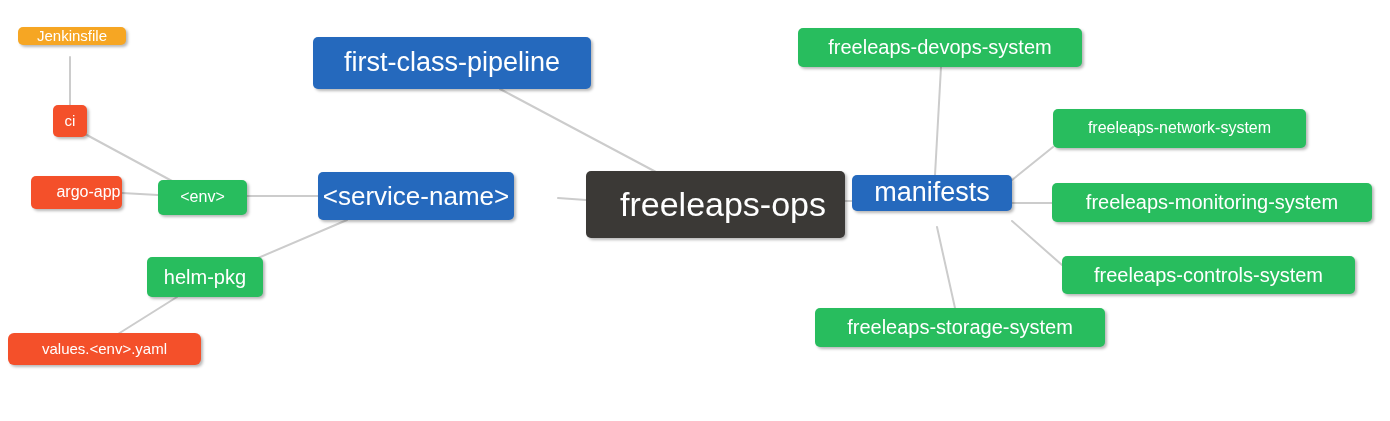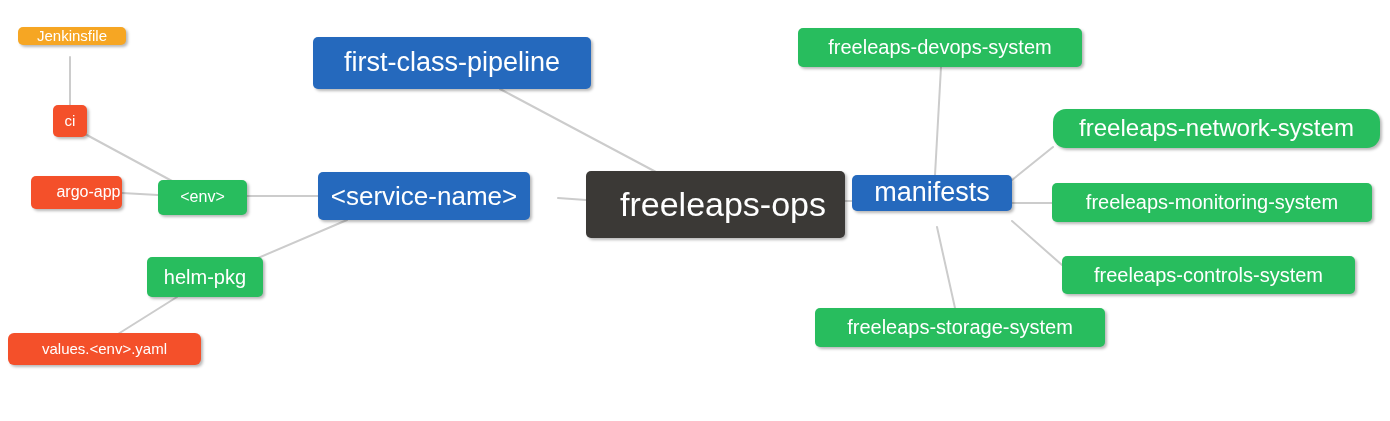--- a/index.html
+++ b/index.html
@@ -77,33 +77,33 @@
       </div>
       <div class="node" style="left: 147px; top: 257px; width: 116px; height: 40px; background: rgb(40, 189, 94); font-size: 20px; color: rgb(255, 255, 255);">
         <span>helm-pkg</span>
       </div>
       <div class="node" style="left: 8px; top: 333px; width: 193px; height: 32px; background: rgb(244, 80, 42); font-size: 15px; color: rgb(255, 255, 255); border-radius: 6px;">
         <span>values.&lt;env&gt;.yaml</span>
       </div>
       <div class="node" style="left: 313px; top: 37px; width: 278px; height: 52px; background: rgb(37, 105, 189); font-size: 27px; color: rgb(255, 255, 255);">
         <span>first-class-pipeline</span>
       </div>
-      <div class="node" style="left: 318px; top: 172px; width: 212px; height: 48px; background: rgb(37, 105, 189); font-size: 26px; color: rgb(255, 255, 255);">
+      <div class="node" style="left: 318px; top: 172px; width: 196px; height: 48px; background: rgb(37, 105, 189); font-size: 26px; color: rgb(255, 255, 255);">
         <span>&lt;service-name&gt;</span>
       </div>
       <div class="node" style="left: 586px; top: 171px; width: 259px; height: 67px; background: rgb(59, 57, 54); font-size: 34px; color: rgb(255, 255, 255); padding-left: 15px;">
         <span>freeleaps-ops</span>
       </div>
       <div class="node" style="left: 852px; top: 175px; width: 160px; height: 36px; background: rgb(37, 105, 189); font-size: 27px; color: rgb(255, 255, 255);">
         <span>manifests</span>
       </div>
       <div class="node" style="left: 798px; top: 28px; width: 284px; height: 39px; background: rgb(40, 189, 94); font-size: 20px; color: rgb(255, 255, 255);">
         <span>freeleaps-devops-system</span>
       </div>
-      <div class="node" style="left: 1053px; top: 109px; width: 327px; height: 39px; background: rgb(40, 189, 94); font-size: 24px; color: rgb(255, 255, 255); border-radius: 13px;">
+      <div class="node" style="left: 1053px; top: 109px; width: 253px; height: 39px; background: rgb(40, 189, 94); font-size: 16px; color: rgb(255, 255, 255);">
         <span>freeleaps-network-system</span>
       </div>
       <div class="node" style="left: 1052px; top: 183px; width: 320px; height: 39px; background: rgb(40, 189, 94); font-size: 20px; color: rgb(255, 255, 255);">
         <span>freeleaps-monitoring-system</span>
       </div>
       <div class="node" style="left: 1062px; top: 256px; width: 293px; height: 38px; background: rgb(40, 189, 94); font-size: 20px; color: rgb(255, 255, 255);">
         <span>freeleaps-controls-system</span>
       </div>
       <div class="node" style="left: 815px; top: 308px; width: 290px; height: 39px; background: rgb(40, 189, 94); font-size: 20px; color: rgb(255, 255, 255);">
         <span>freeleaps-storage-system</span>

